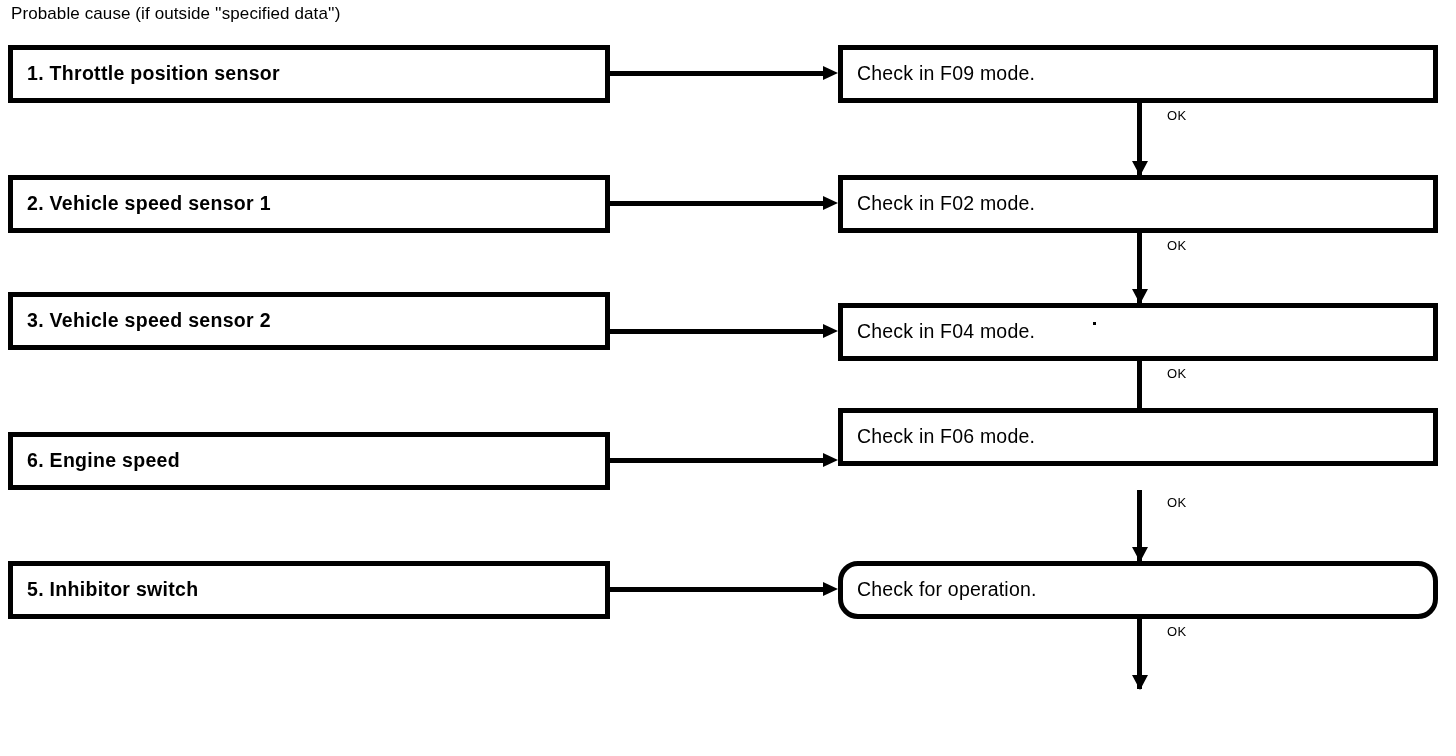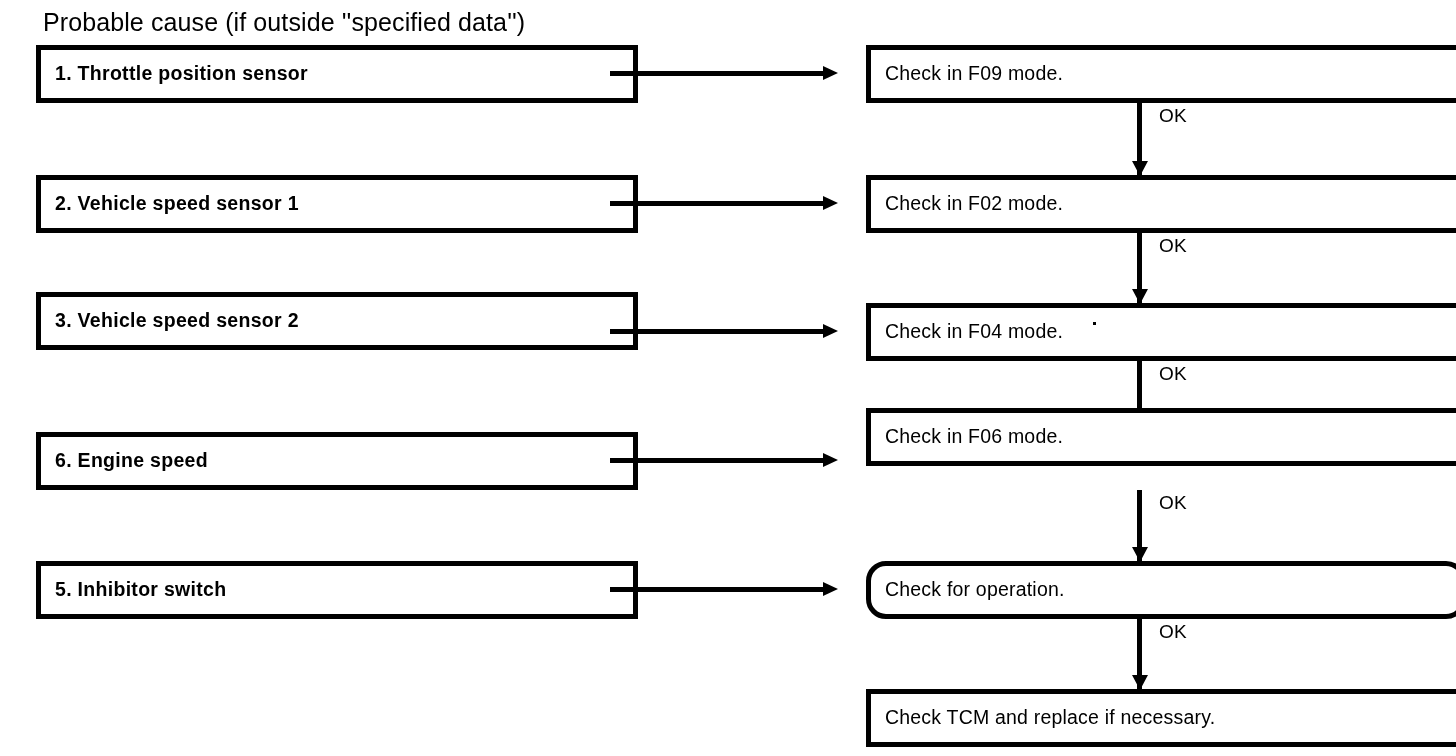--- a/index.html
+++ b/index.html
@@ -17,36 +17,34 @@
     width: 1456px;
     height: 756px;
     background: #ffffff;
     overflow: hidden;
   }
 
   
   .caption {
     position: absolute;
     left: 11px;
-    top: 10px;
-    font-size: 25px;
+    top: 2px;
+    font-size: 17px;
     line-height: 24px;
     letter-spacing: 0.1px;
     white-space: nowrap;
     color: #000;
-    margin-left: 32px;
   }
 
   
   .box {
     position: absolute;
     box-sizing: border-box;
     border: 5px solid #000000;
     background: #ffffff;
-    margin-left: 28px;
   }
   .box .box-text {
     position: absolute;
     left: 14px;
     top: 10px;
     font-size: 19.5px;
     line-height: 26px;
     white-space: nowrap;
     letter-spacing: 0.2px;
   }
@@ -113,23 +111,23 @@
     left: -5.5px;
     bottom: -1px;
     width: 0;
     height: 0;
     border-left: 8px solid transparent;
     border-right: 8px solid transparent;
     border-top: 15px solid #000;
   }
   .varrow .ok {
     position: absolute;
-    left: 22px;
+    left: 30px;
     top: 2px;
-    font-size: 19px;
+    font-size: 13px;
     line-height: 22px;
     white-space: nowrap;
     letter-spacing: 0.3px;
   }
 
   
   .speck {
     position: absolute;
     width: 3px;
     height: 3px;
@@ -217,17 +215,14 @@
   </div>
   <div class="box action" style="top:561px;border-radius:20px;">
     <span class="box-text">Check for operation.</span>
   </div>
   <div class="varrow" style="top:619px; height:70px;">
     <span class="shaft"></span>
     <span class="head"></span>
     <span class="ok">OK</span>
   </div>
 
-  <div class="box action" style="top:689px;">
-    <span class="box-text">Check TCM and replace if necessary.</span>
-  </div>
 
 </div>
 
 </body></html>

